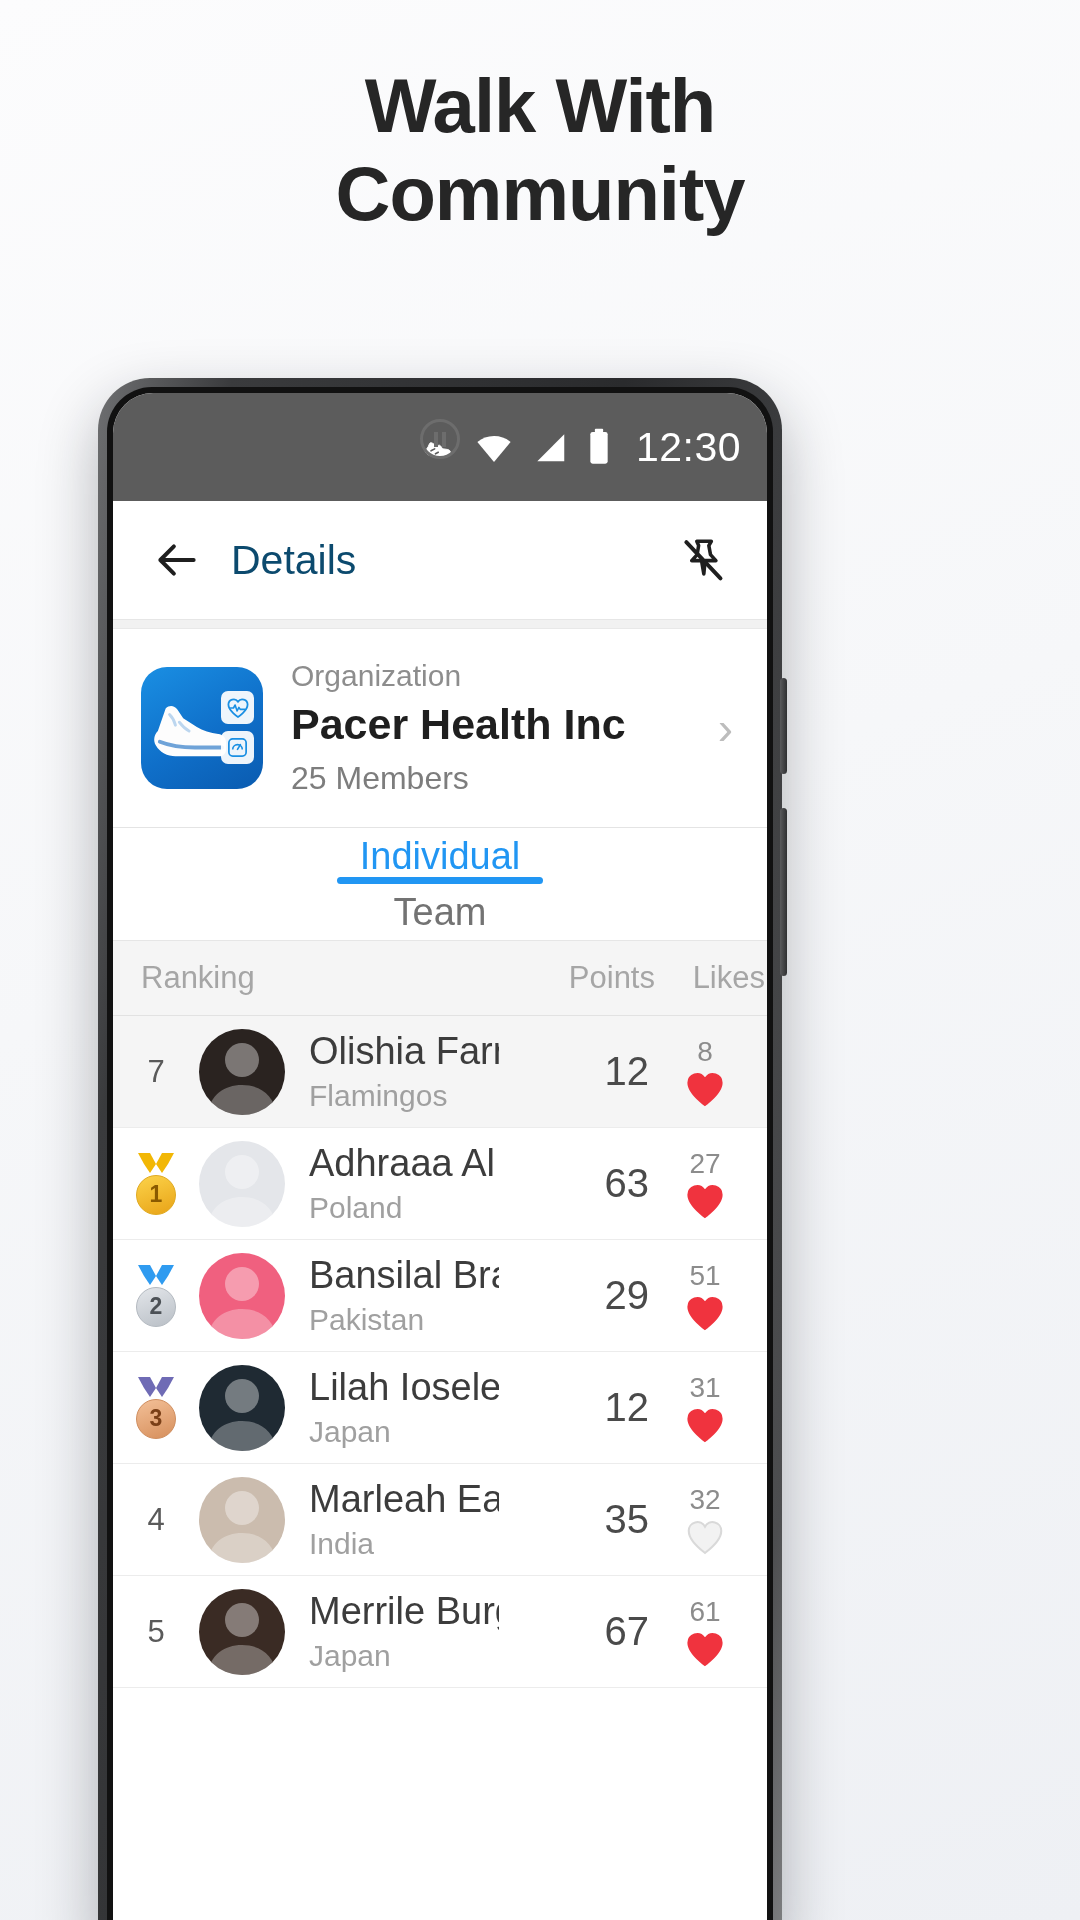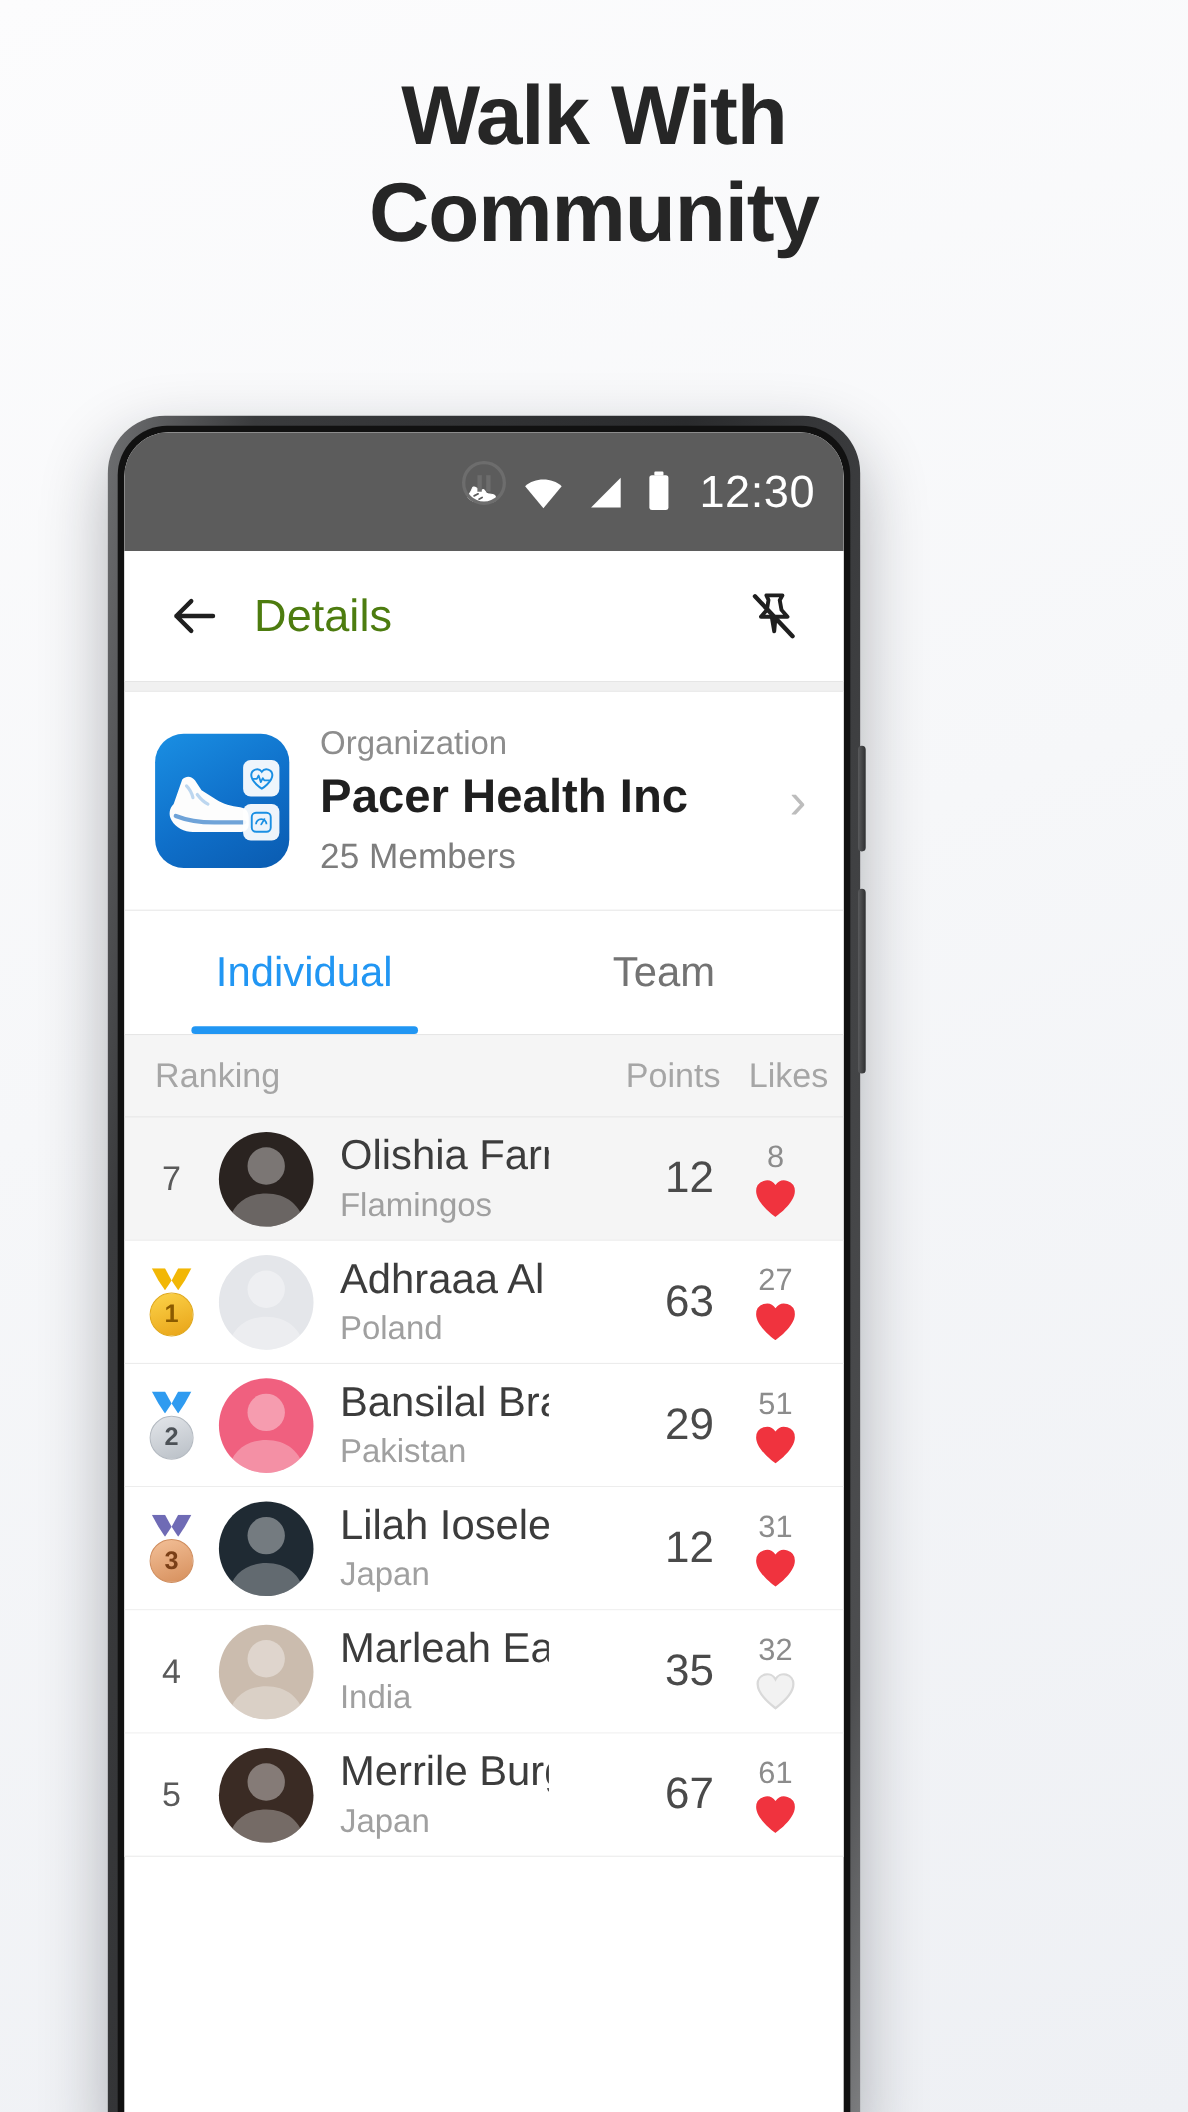--- a/index.html
+++ b/index.html
@@ -74,21 +74,21 @@
   .sb-time { color:#fff; font-size: 41px; font-weight: 400; letter-spacing: .5px; margin-left: 8px; }
 
   
   .appbar {
     height: 118px; background: #fff;
     display: flex; align-items: center; padding: 0 36px;
     position: relative;
   }
   .appbar .back { width: 56px; height: 56px; display:flex; align-items:center; justify-content:center; }
   .appbar .title {
-    font-size: 41px; color: #4d7c0f; margin-left: 26px; font-weight: 400;
+    font-size: 41px; color: #0c4a6e; margin-left: 26px; font-weight: 400;
   }
   .appbar .pin { margin-left: auto; width: 56px; height: 56px; display:flex; align-items:center; justify-content:center; }
   .appbar-sep { height: 10px; background: #f1f1f1; border-top: 1px solid #e6e6e6; border-bottom: 1px solid #e8e8e8; }
 
   
   .orgcard {
     background: #fff; display: flex; align-items: center;
     padding: 30px 34px 30px 28px; border-bottom: 1px solid #e4e4e4;
   }
   .org-logo {
@@ -104,40 +104,40 @@
   }
   .badge-heart { top: 24px; }
   .badge-scale { top: 64px; }
   .org-text { margin-left: 28px; flex: 1; }
   .org-label { font-size: 30px; color: #8d8d8d; }
   .org-name { font-size: 43px; font-weight: 700; color: #1f1f1f; margin-top: 7px; }
   .org-members { font-size: 32px; color: #7d7d7d; margin-top: 11px; }
   .org-chev { color: #bdbdbd; font-size: 46px; padding-left: 12px; }
 
   
-  .tabs { display: flex; background: #fff; height: 112px; }
+  .tabs { display: flex; background: #fff; height: 112px; flex-direction: column; }
   .tab {
     flex: 1; display: flex; align-items: center; justify-content: center;
     font-size: 38px; color: #737373; position: relative;
   }
   .tab.active { color: #2196f3; }
   .tab.active::after {
     content: ""; position: absolute; bottom: 0; left: 50%; transform: translateX(-50%);
     width: 206px; height: 7px; background: #2196f3; border-radius: 4px;
   }
 
   
   .thead {
     display: flex; align-items: center; height: 76px;
     background: #f5f5f5; border-top: 1px solid #e6e6e6; border-bottom: 1px solid #e2e2e2;
     font-size: 31px; color: #a6a6a6;
   }
   .th-rank { padding-left: 28px; flex: 1; }
   .th-points { width: 150px; text-align: right; }
-  .th-likes { width: 112px; text-align: right; padding-right: 14px; }
+  .th-likes { width: 112px; text-align: right; padding-right: 2px; }
 
   
   .row {
     display: flex; align-items: center; height: 112px;
     background: #fff; border-bottom: 1px solid #ececec;
     padding: 0 6px 0 0;
   }
   .row.highlight { background: #f5f5f5; }
   .rank-cell { width: 86px; flex: none; display:flex; align-items:center; justify-content:center; }
   .rank-num { font-size: 31px; color: #5a5a5a; }

